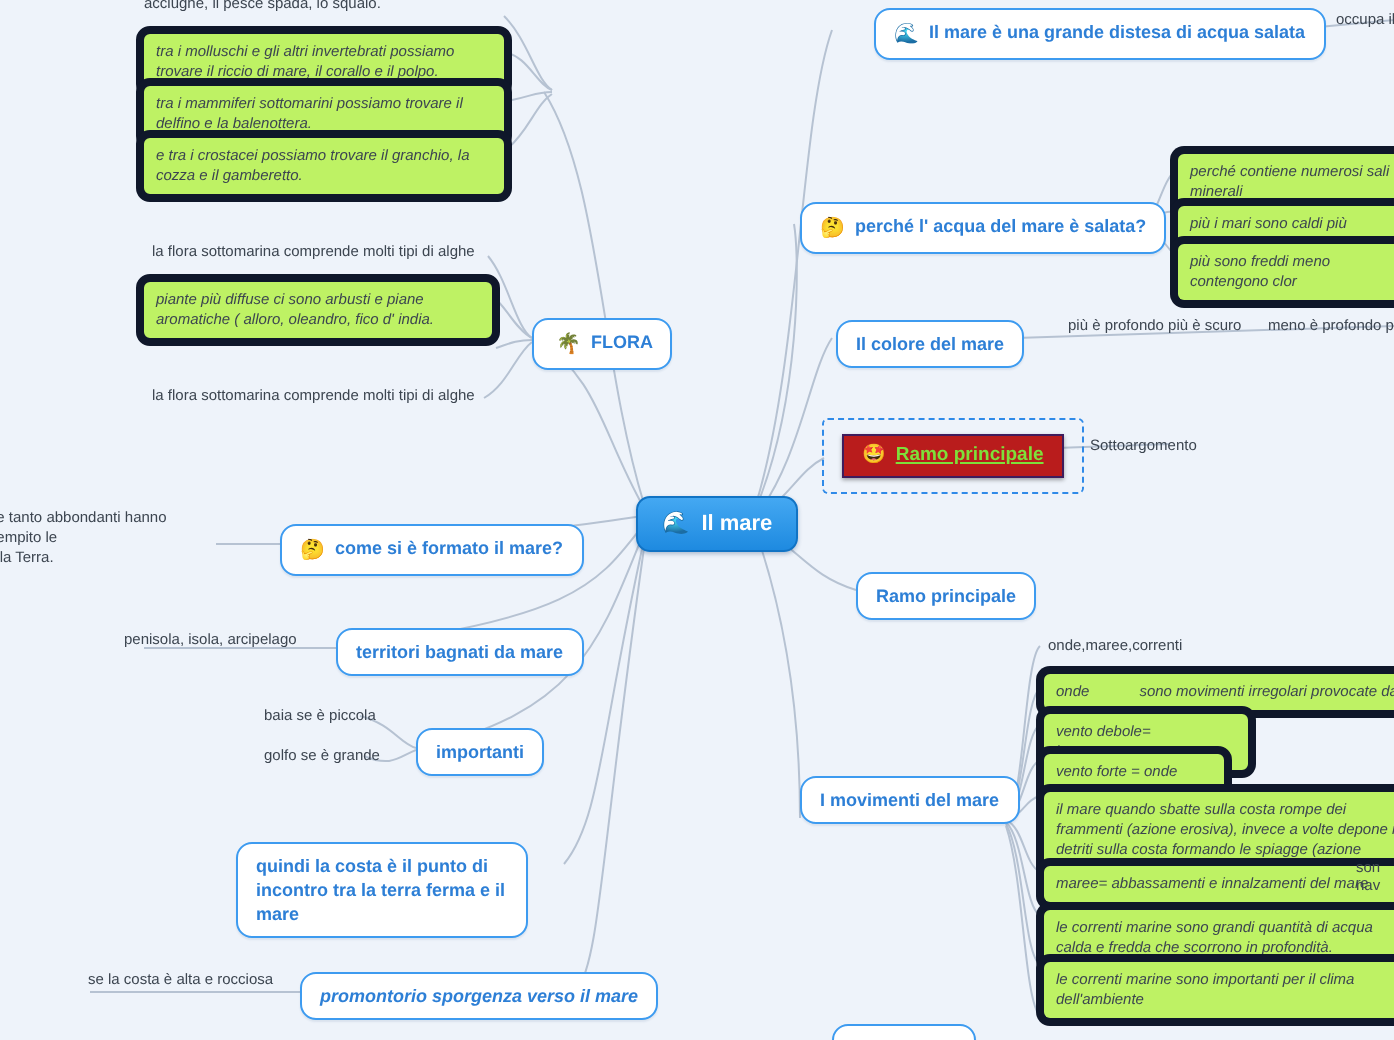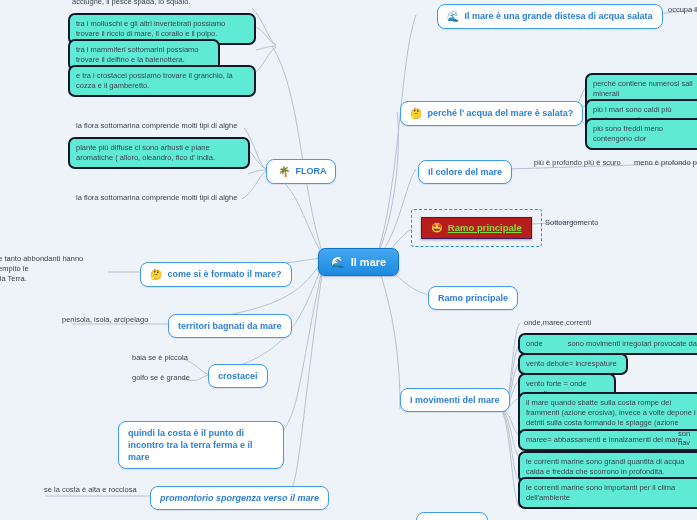--- a/index.html
+++ b/index.html
@@ -10,27 +10,28 @@
     -webkit-font-smoothing:antialiased;
   }
   #canvas{position:absolute;inset:0;}
   svg.links{position:absolute;left:0;top:0;width:697px;height:520px;pointer-events:none;}
 
   
   .node{position:absolute;box-sizing:border-box;}
 
   
   .leaf{
-    background:#5eead4;
-    border:2px solid #0f172a;
+    background:#bef264;
+    border:4px solid #0f172a;
     border-radius:7px;
     color:#3c4550;
     font-size:7.5px;
     line-height:10px;
     padding:4px 6px;
+    font-style:italic;
   }
   
   .bare{
     color:#3c4550;
     font-size:7.5px;
     line-height:10px;
     padding:1px 2px;
     background:transparent;
     border:none;
   }
@@ -152,21 +153,21 @@
       <path d="M614 444 L697 441"></path>
     </g>
   </svg>
 
   <div class="node root" style="left:318px;top:248px;text-align:right;">
     <span class="ico">🌊</span><span>Il mare</span>
   </div>
 
   <div class="node bare" style="left:70px;top:-4px;width:180px;">acciughe, il pesce spada, lo squalo.</div>
   <div class="node leaf" style="left:68px;top:13px;width:188px;">tra i molluschi e gli altri invertebrati possiamo trovare il riccio di mare, il corallo e il polpo.</div>
-  <div class="node leaf" style="left:68px;top:39px;width:152px;">tra i mammiferi sottomarini possiamo trovare il delfino e la balenottera.</div>
+  <div class="node leaf" style="left:68px;top:39px;width:188px;">tra i mammiferi sottomarini possiamo trovare il delfino e la balenottera.</div>
   <div class="node leaf" style="left:68px;top:65px;width:188px;">e tra i crostacei possiamo trovare il granchio, la cozza e il gamberetto.</div>
 
   <div class="node pill" style="left:266px;top:159px;padding-left:11px;">
     <span class="ico">🌴</span><span>FLORA</span>
   </div>
   <div class="node bare" style="left:74px;top:120px;width:176px;">la flora sottomarina comprende molti tipi di alghe</div>
   <div class="node leaf" style="left:68px;top:137px;width:182px;">piante più diffuse ci sono arbusti e piane aromatiche ( alloro, oleandro, fico d' india.</div>
   <div class="node bare" style="left:74px;top:192px;width:176px;">la flora sottomarina comprende molti tipi di alghe</div>
 
   <div class="node pill" style="left:140px;top:262px;">
@@ -174,26 +175,26 @@
   </div>
   <div class="node bare" style="left:-8px;top:253px;width:120px;white-space:pre-line;">ge tanto abbondanti hanno riempito le
 ulla Terra.</div>
 
   <div class="node pill" style="left:168px;top:314px;">
     <span>territori bagnati da mare</span>
   </div>
   <div class="node bare" style="left:60px;top:314px;width:120px;">penisola, isola, arcipelago</div>
 
   <div class="node pill" style="left:208px;top:364px;">
-    <span>crostacei</span>
+    <span>importanti</span>
   </div>
   <div class="node bare" style="left:130px;top:352px;width:100px;">baia se è piccola</div>
   <div class="node bare" style="left:130px;top:372px;width:100px;">golfo se è grande</div>
 
-  <div class="node pill wrap" style="left:118px;top:421px;width:166px;">
+  <div class="node pill wrap" style="left:118px;top:421px;width:146px;">
     <span>quindi la costa è il punto di incontro tra la terra ferma e il mare</span>
   </div>
 
   <div class="node pill" style="left:150px;top:486px;font-style:italic;">
     <span>promontorio sporgenza verso il mare</span>
   </div>
   <div class="node bare" style="left:42px;top:484px;width:110px;">se la costa è alta e rocciosa</div>
 
   <div class="node pill" style="left:437px;top:4px;">
     <span class="ico">🌊</span><span>Il mare è una grande distesa di acqua salata</span>

